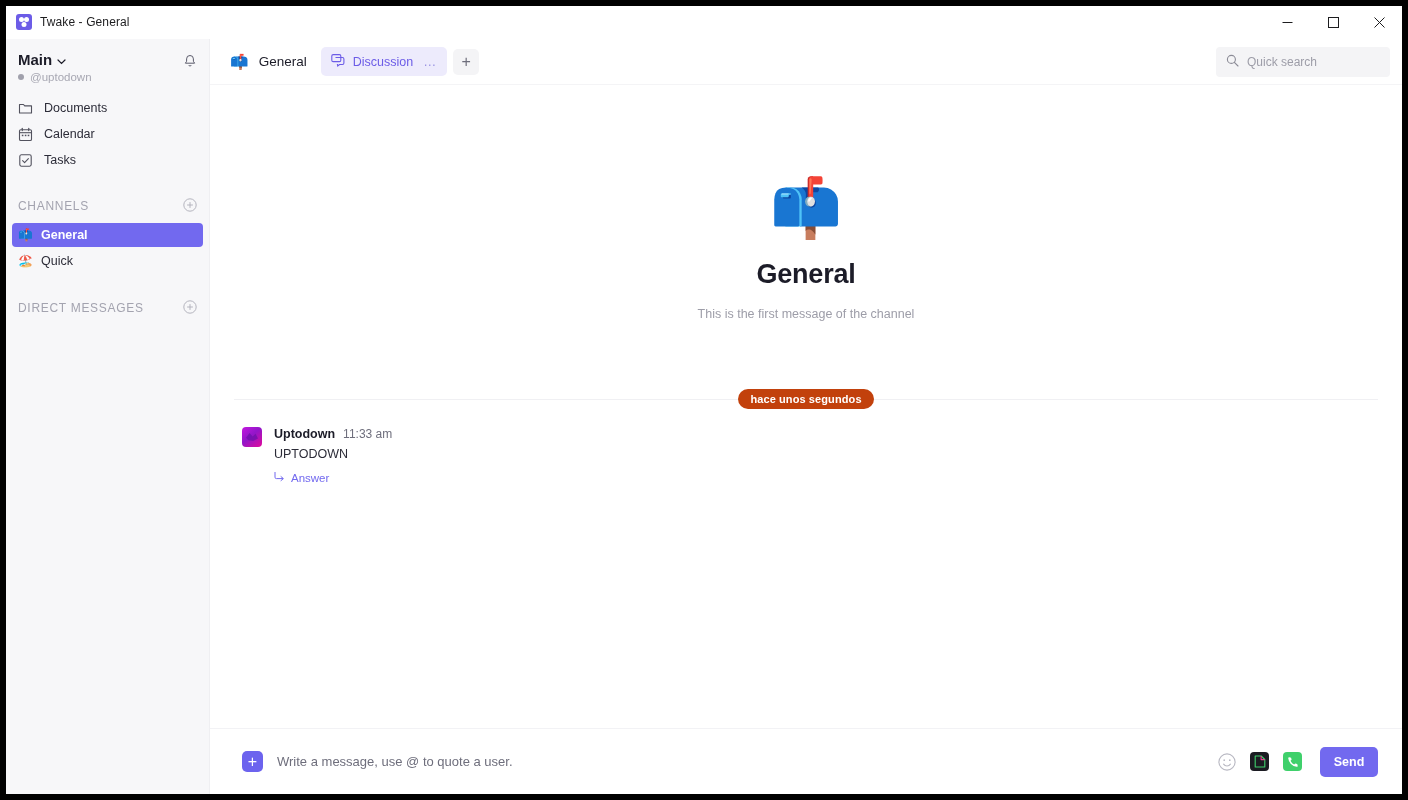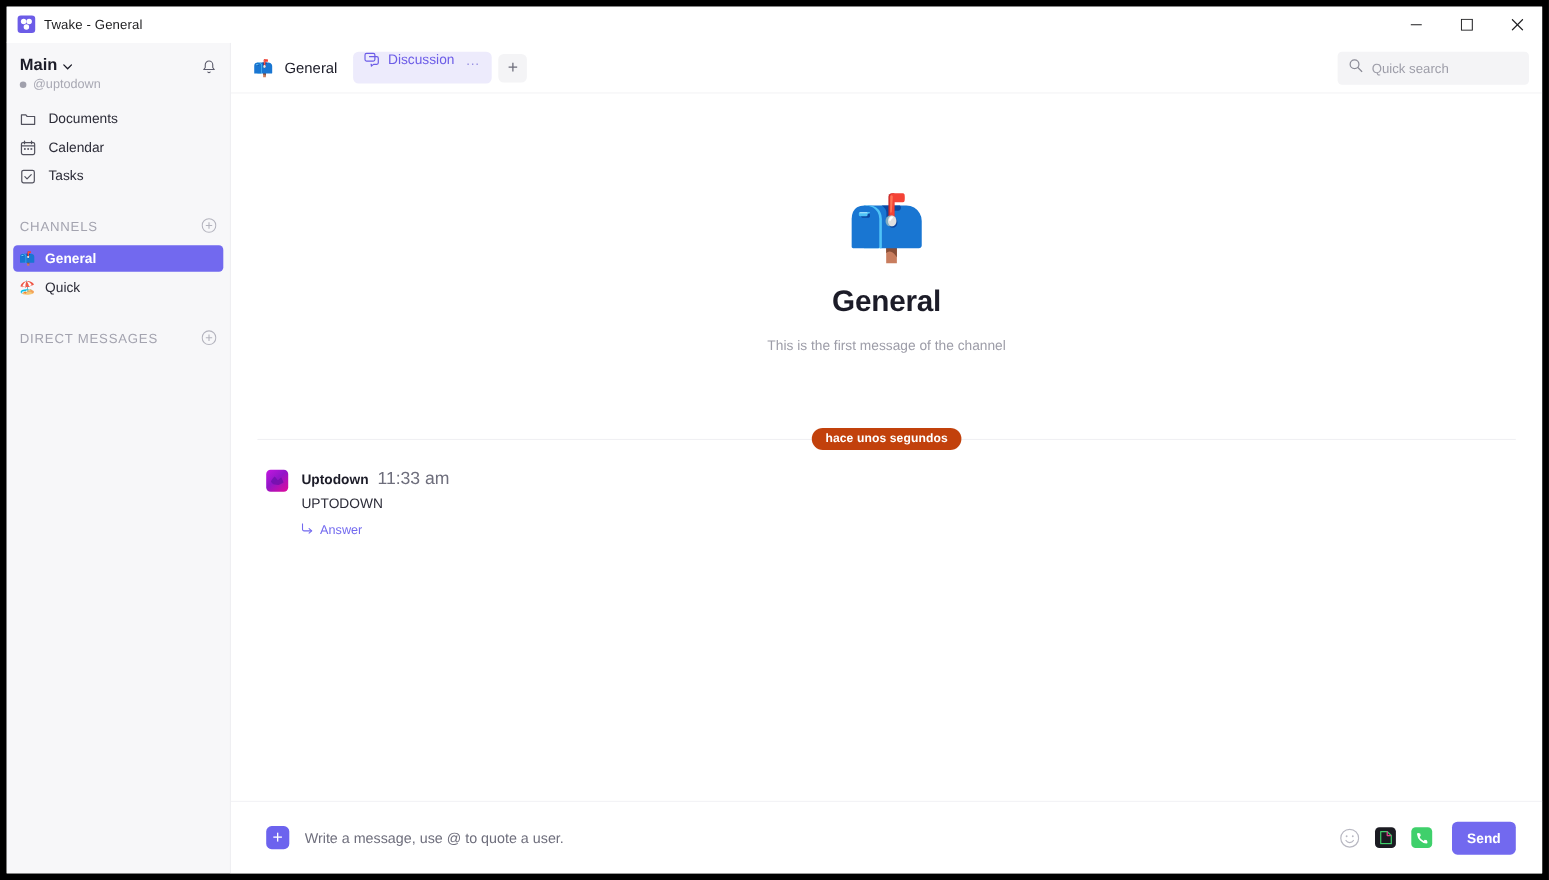--- a/index.html
+++ b/index.html
@@ -149,21 +149,21 @@
     border-bottom: 1px solid #F4F4F6;
   }
   .chan-title {
     display: flex; align-items: center; gap: 10px;
     font-size: 13.5px; color: #1C1C28;
     padding: 0 14px 0 4px;
   }
   .chan-title .emo { font-size: 15px; }
 
   .tab {
-    display: flex; gap: 8px;
+    display: flex; align-items: center; gap: 8px;
     height: 29px; padding: 0 10px;
     border-radius: 5px;
     font-size: 12.5px;
     cursor: pointer;
   }
   .tab.active { background: #EDEBFC; color: #6C5CE7; }
   .tab .dots { color: #9A93E2; letter-spacing: 1px; font-size: 13px; padding-left: 2px;}
   .tab-add {
     width: 26px; height: 26px; margin-left: 6px;
     border-radius: 5px; background: #F4F4F6;
@@ -238,21 +238,21 @@
   }
   .avatar::after {
     content:""; position:absolute; left:4px; top:6px;
     width: 12px; height: 8px;
     background: #6A0FA8; opacity: .7;
     clip-path: polygon(0 60%, 30% 0, 55% 45%, 80% 10%, 100% 70%, 60% 100%, 20% 90%);
   }
   .msg-body { flex: 1; min-width: 0; }
   .msg-head { display: flex; align-items: baseline; gap: 8px; }
   .msg-author { font-size: 12.5px; font-weight: bold; color: #1C1C28; }
-  .msg-time { font-size: 16px; color: #6E6E7C; }
+  .msg-time { font-size: 12px; color: #6E6E7C; }
   .msg-text { margin-top: 6px; font-size: 12.5px; color: #2C2C38; }
   .msg-answer {
     margin-top: 10px;
     display: inline-flex; align-items: center; gap: 6px;
     font-size: 11.5px; color: #7269EF; cursor: pointer;
   }
 
   
   .composer {
     flex: 0 0 66px;

